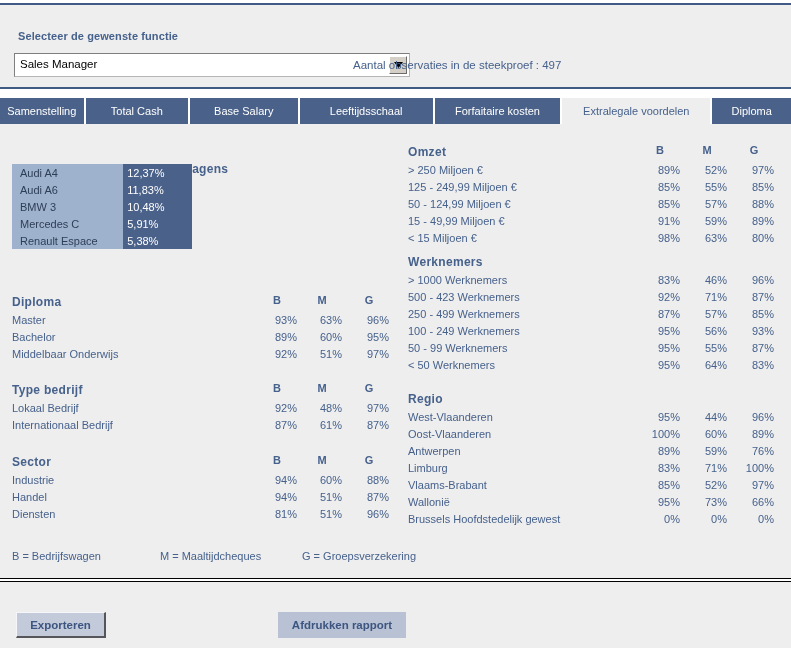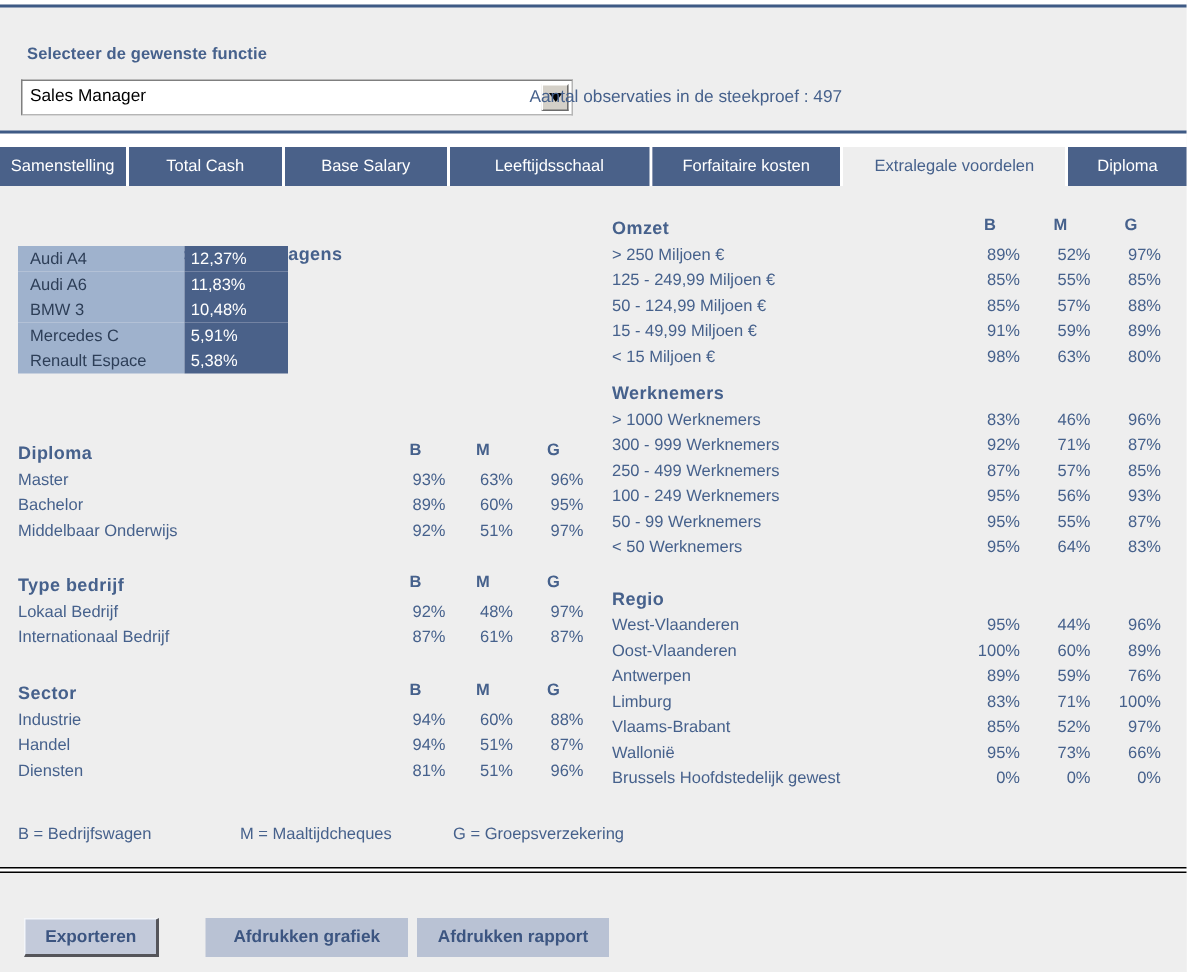--- a/index.html
+++ b/index.html
@@ -29,21 +29,21 @@
     position: absolute;
     left: 18px; top: 25px;
     font-size: 11px;
     font-weight: bold;
     color: #46618c;
     letter-spacing: 0.1px;
   }
   #function-select {
     position: absolute;
     left: 14px; top: 48px;
-    width: 368px; height: 24px;
+    width: 396px; height: 24px;
     background: #ffffff;
     border: 1px solid #7f7f7f;
     border-right-color: #b5b5b5;
     border-bottom-color: #b5b5b5;
   }
   #function-select .sel-value {
     position: absolute;
     left: 5px; top: 4px;
     font-size: 11.5px;
     color: #000000;
@@ -412,21 +412,21 @@
       </div>
       <div class="stat-block right-block" style="left: 408px; top: 130px;">
         <div class="block-title">Werknemers</div>
         <div class="stat-row">
           <div class="stat-label">&gt; 1000 Werknemers</div>
           <div class="cell c0">83%</div>
           <div class="cell c1">46%</div>
           <div class="cell c2">96%</div>
         </div>
         <div class="stat-row">
-          <div class="stat-label">300 - 999 Werknemers</div>
+          <div class="stat-label">500 - 423 Werknemers</div>
           <div class="cell c0">92%</div>
           <div class="cell c1">71%</div>
           <div class="cell c2">87%</div>
         </div>
         <div class="stat-row">
           <div class="stat-label">250 - 499 Werknemers</div>
           <div class="cell c0">87%</div>
           <div class="cell c1">57%</div>
           <div class="cell c2">85%</div>
         </div>
@@ -499,15 +499,14 @@
   <div id="legend">
       <span class="leg leg0">B = Bedrijfswagen</span>
       <span class="leg leg1">M = Maaltijdcheques</span>
       <span class="leg leg2">G = Groepsverzekering</span>
     </div>
 </div>
 
 <div id="bottom-rule"></div>
 <div id="buttonbar">
   <div class="btn" id="btn-export">Exporteren</div>
-  <div class="btn" id="btn-chart">Afdrukken grafiek</div>
   <div class="btn" id="btn-report">Afdrukken rapport</div>
 </div>
 
 </body></html>

